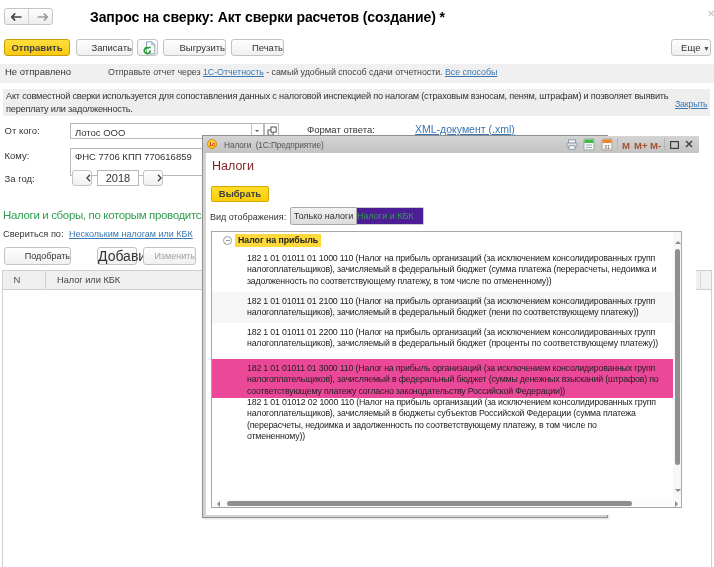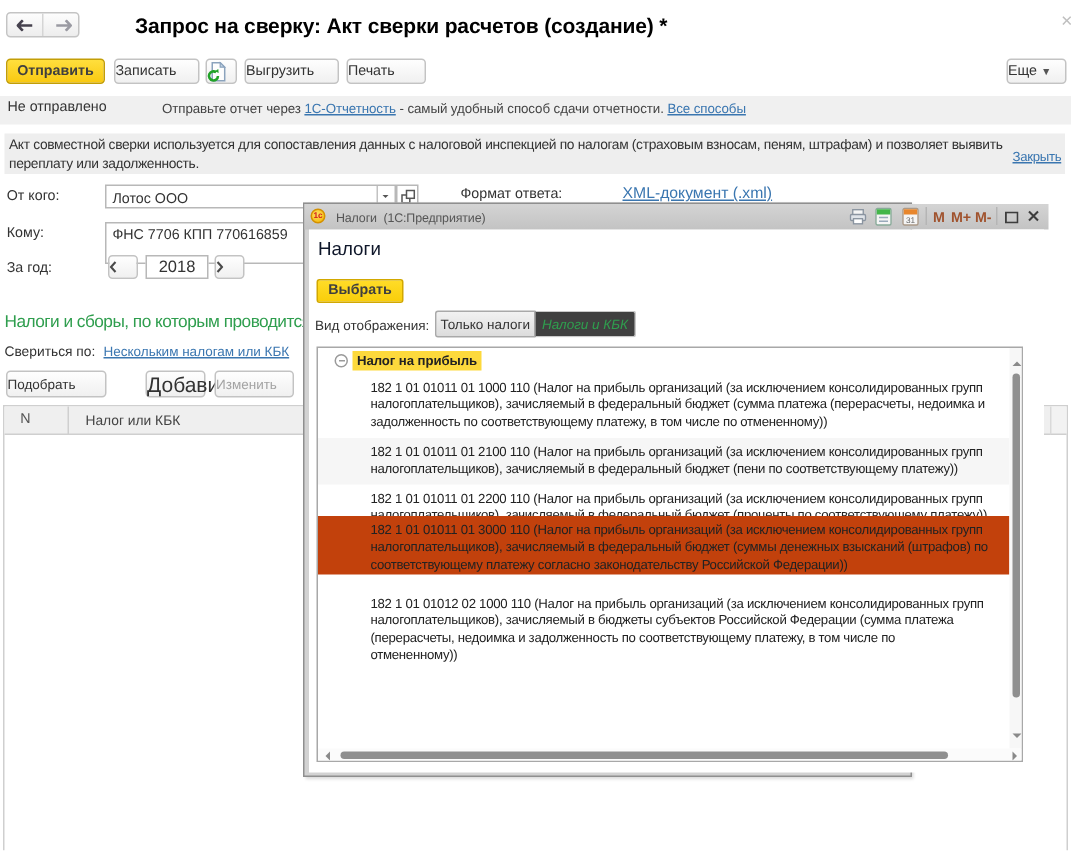--- a/index.html
+++ b/index.html
@@ -5,21 +5,21 @@
 * { margin:0; padding:0; box-sizing:border-box; }
 html,body { width:714px; height:567px; }
 body {
   position:relative; overflow:hidden; background:#fff;
   font-family:"Liberation Sans", sans-serif; font-size:9.5px; color:#333;
 }
 .abs { position:absolute; }
 .btn {
   position:absolute; height:17px; border:1px solid #c3c3c3; border-radius:3px;
   background:linear-gradient(#fefefe,#f0f0f0); color:#333; font-size:9.5px;
-  text-align:left; line-height:15px;
+  text-align:right; line-height:15px;
 }
 .ybtn {
   position:absolute; height:17px; border:1px solid #c39e06; border-radius:3px;
   background:linear-gradient(#ffdf3d,#f9c911); color:#3f3f3f; font-weight:bold;
   font-size:9.5px; text-align:center; line-height:15px;
 }
 .link { color:#3a76b0; text-decoration:underline; }
 .green { color:#2f9e4e; }
 .row { position:absolute; left:0; width:461px; padding:4px 0 0 35px; line-height:11.4px; white-space:nowrap; }
 </style>
@@ -135,40 +135,40 @@
     <div class="abs" style="left:461px;top:2px;width:1px;height:12px;background:#b5b5b5;"></div>
     <svg class="abs" style="left:467px;top:4.5px;" width="9" height="8" viewBox="0 0 9 8">
         <rect x="0.6" y="0.6" width="7.8" height="6.8" fill="none" stroke="#3d3d3d" stroke-width="1.2"></rect>
       </svg>
     <svg class="abs" style="left:482px;top:4px;" width="8" height="8" viewBox="0 0 8 8">
         <path d="M1 1 L7 7 M7 1 L1 7" stroke="#3d3d3d" stroke-width="1.4"></path>
       </svg>
   </div>
 
   <div class="abs" style="left:3px;top:17px;width:490px;height:362px;background:#fff;">
-    <div class="abs" style="left:6px;top:5.5px;font-size:12.5px;font-weight:normal;color:#0f172a;">Налоги</div>
+    <div class="abs" style="left:6px;top:5.5px;font-size:12.5px;font-weight:normal;color:#7f1d1d;">Налоги</div>
     <div class="ybtn" style="left:5px;top:32.5px;width:58px;height:16px;line-height:14px;border-radius:2px;background:linear-gradient(#ffdc28,#f9ce0a);border:1px solid #d2a800;">Выбрать</div>
     <div class="abs" style="left:4px;top:59px;font-size:9px;">Вид отображения:</div>
     <div class="abs" style="left:84px;top:54px;width:67px;height:18px;background:linear-gradient(#f2f2f2,#dcdcdc);border:1px solid #a9a9a9;border-radius:2px 0 0 2px;text-align:center;line-height:16px;color:#333;font-size:9px;">Только налоги</div>
-    <div class="abs" style="left:151px;top:54px;width:67px;height:18px;background:#404040;border:1px solid #c9c9c9;border-left:none;border-radius:0 2px 2px 0;text-align:center;line-height:16px;font-size:9px;font-style:italic;"><span class="green">Налоги и КБК</span></div>
+    <div class="abs" style="left:151px;top:54px;width:67px;height:18px;background:#4c1d95;border:1px solid #c9c9c9;border-left:none;border-radius:0 2px 2px 0;text-align:left;line-height:16px;font-size:9px;"><span class="green">Налоги и КБК</span></div>
 
     <div class="abs" style="left:5px;top:78px;width:471px;height:277px;border:1px solid #a8a8a8;background:#fff;overflow:hidden;">
 
       <div class="abs" style="left:0;top:0;width:461px;height:267px;overflow:hidden;font-size:8.8px;letter-spacing:-0.19px;color:#222;">
 
         <div class="abs" style="left:0;top:1px;width:461px;height:16px;">
           <div class="abs" style="left:11px;top:3px;width:9px;height:9px;border:1px solid #9a9a9a;border-radius:50%;">
               <div class="abs" style="left:1.5px;top:3px;width:4px;height:1px;background:#9a9a9a;"></div>
             </div>
           <div class="abs" style="left:23px;top:0.5px;background:#fdd93c;padding:1.5px 3px;font-weight:bold;font-size:8.8px;letter-spacing:-0.05px;color:#222;">Налог на прибыль</div>
         </div>
         <div class="row" style="top:17px;">182 1 01 01011 01 1000 110 (Налог на прибыль организаций (за исключением консолидированных групп<br>налогоплательщиков), зачисляемый в федеральный бюджет (сумма платежа (перерасчеты, недоимка и<br>задолженность по соответствующему платежу, в том числе по отмененному))</div>
         <div class="row" style="top:59.5px;height:31px;background:#f6f6f6;">182 1 01 01011 01 2100 110 (Налог на прибыль организаций (за исключением консолидированных групп<br>налогоплательщиков), зачисляемый в федеральный бюджет (пени по соответствующему платежу))</div>
         <div class="row" style="top:90.5px;">182 1 01 01011 01 2200 110 (Налог на прибыль организаций (за исключением консолидированных групп<br>налогоплательщиков), зачисляемый в федеральный бюджет (проценты по соответствующему платежу))</div>
-        <div class="row" style="top:112px;height:39px;background:#c2410c;">182 1 01 01011 01 3000 110 (Налог на прибыль организаций (за исключением консолидированных групп<br>налогоплательщиков), зачисляемый в федеральный бюджет (суммы денежных взысканий (штрафов) по<br>соответствующему платежу согласно законодательству Российской Федерации))</div>
+        <div class="row" style="top:127px;height:39px;background:#ec4899;">182 1 01 01011 01 3000 110 (Налог на прибыль организаций (за исключением консолидированных групп<br>налогоплательщиков), зачисляемый в федеральный бюджет (суммы денежных взысканий (штрафов) по<br>соответствующему платежу согласно законодательству Российской Федерации))</div>
         <div class="row" style="top:161px;">182 1 01 01012 02 1000 110 (Налог на прибыль организаций (за исключением консолидированных групп<br>налогоплательщиков), зачисляемый в бюджеты субъектов Российской Федерации (сумма платежа<br>(перерасчеты, недоимка и задолженность по соответствующему платежу, в том числе по<br>отмененному))</div>
       </div>
 
       <div class="abs" style="left:461px;top:0;width:9px;height:267px;background:#f7f7f7;">
         <div class="abs" style="left:1.5px;top:6px;width:0;height:0;border:3px solid transparent;border-bottom-color:#8a8a8a;"></div>
         <div class="abs" style="left:2px;top:17px;width:5px;height:216px;background:#8f8f8f;border-radius:3px;"></div>
         <div class="abs" style="left:1.5px;top:257px;width:0;height:0;border:3px solid transparent;border-top-color:#8a8a8a;"></div>
       </div>
 
       <div class="abs" style="left:0;top:267px;width:470px;height:9px;background:#fbfbfb;">

